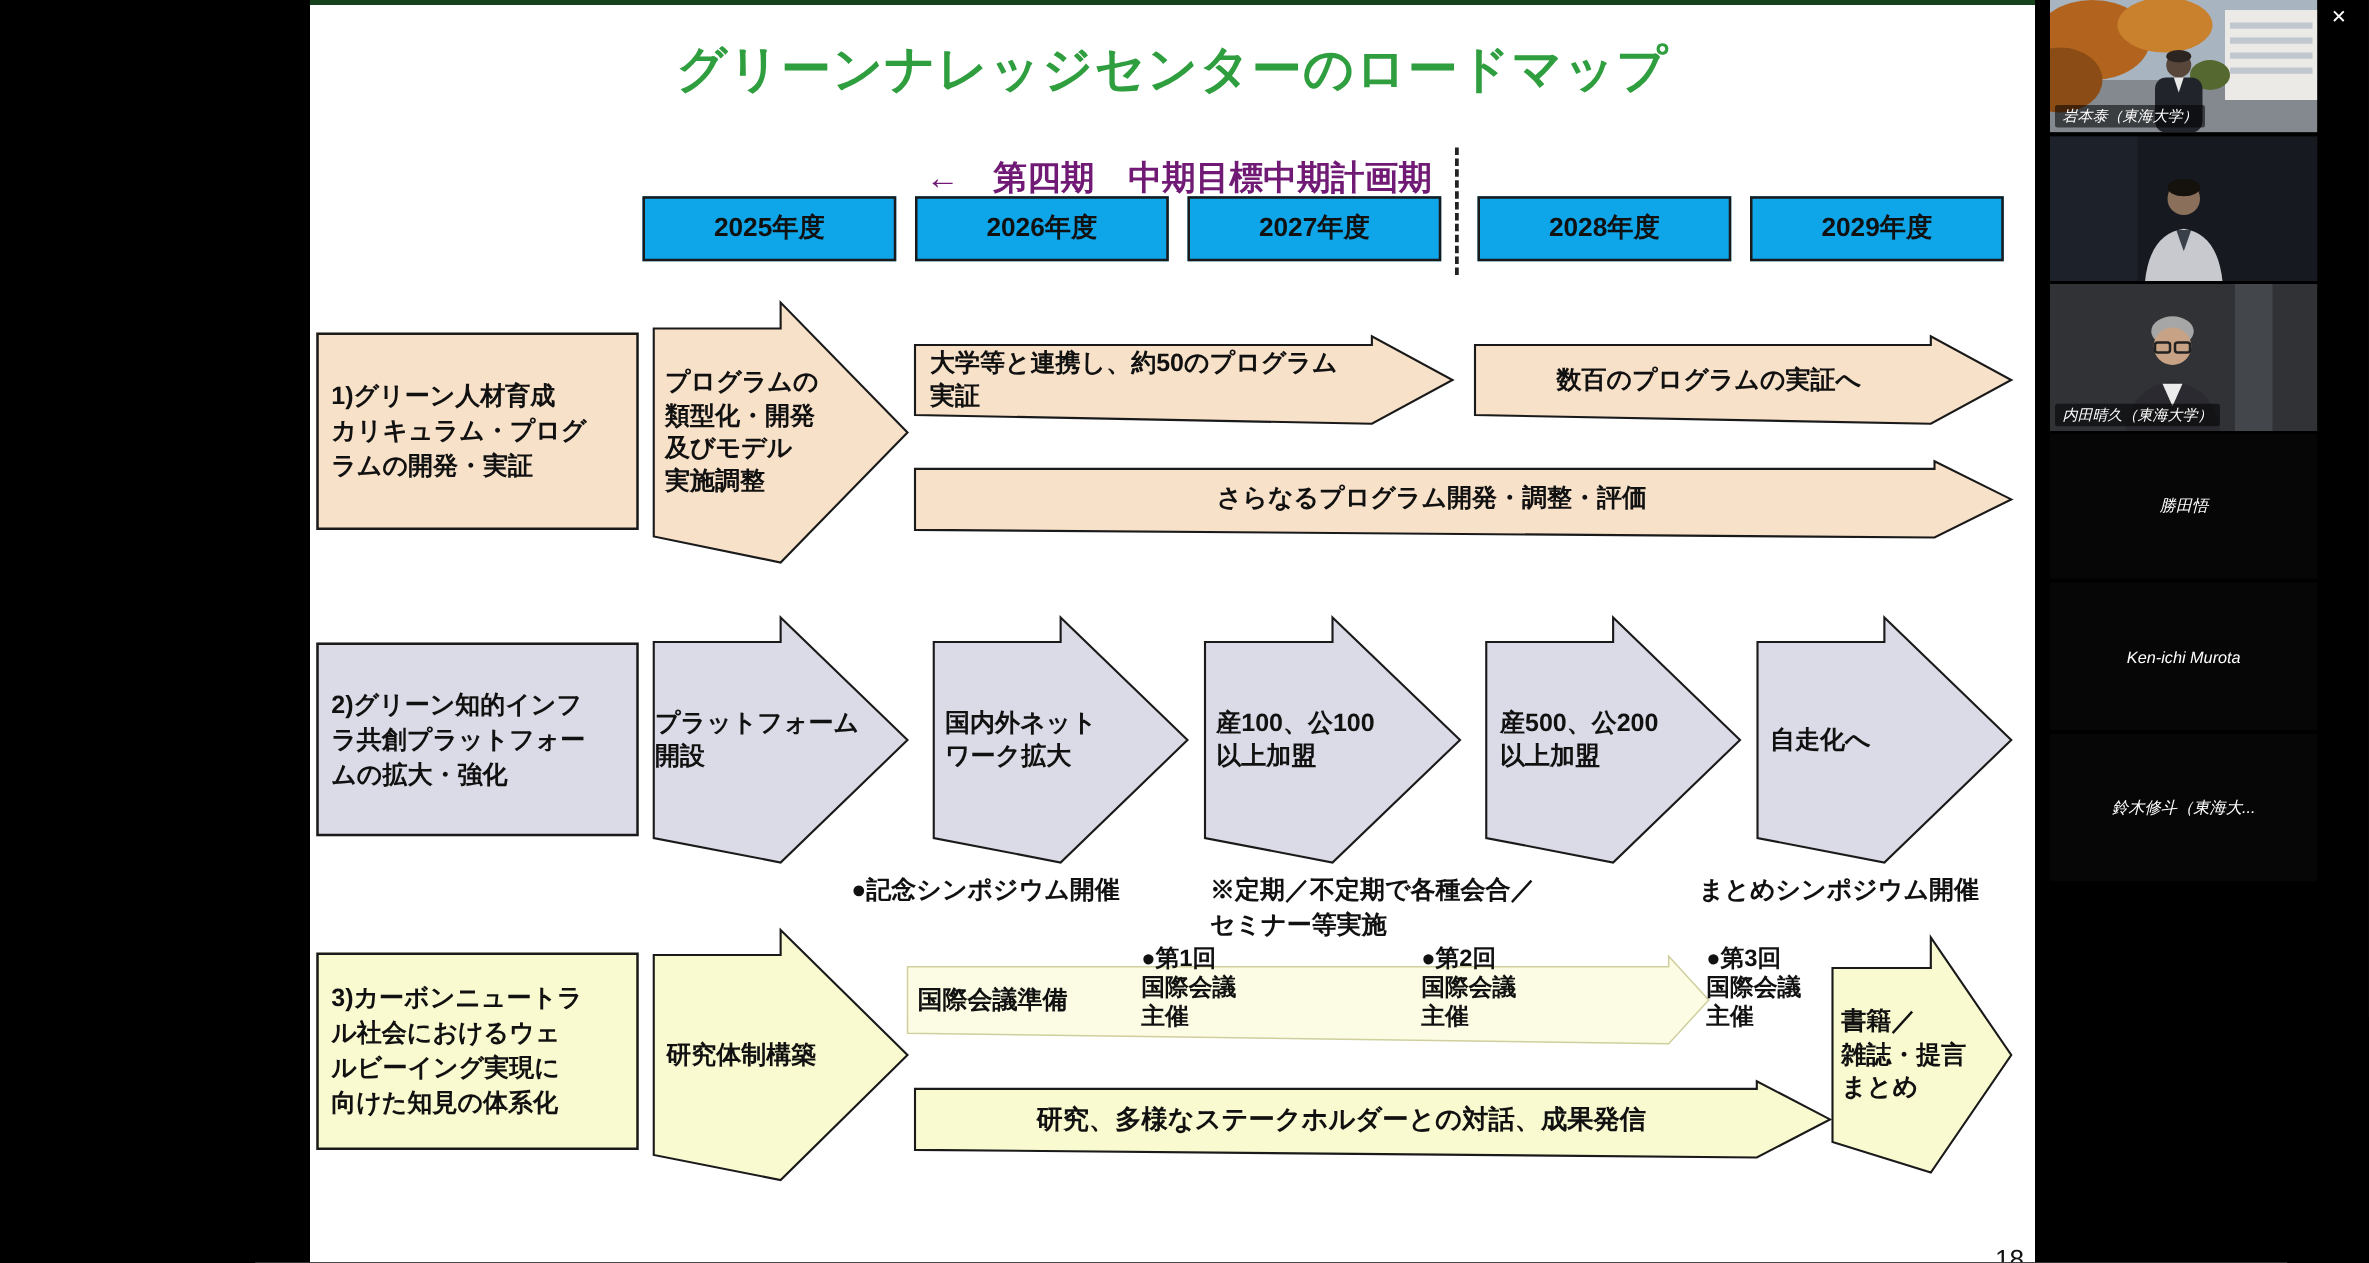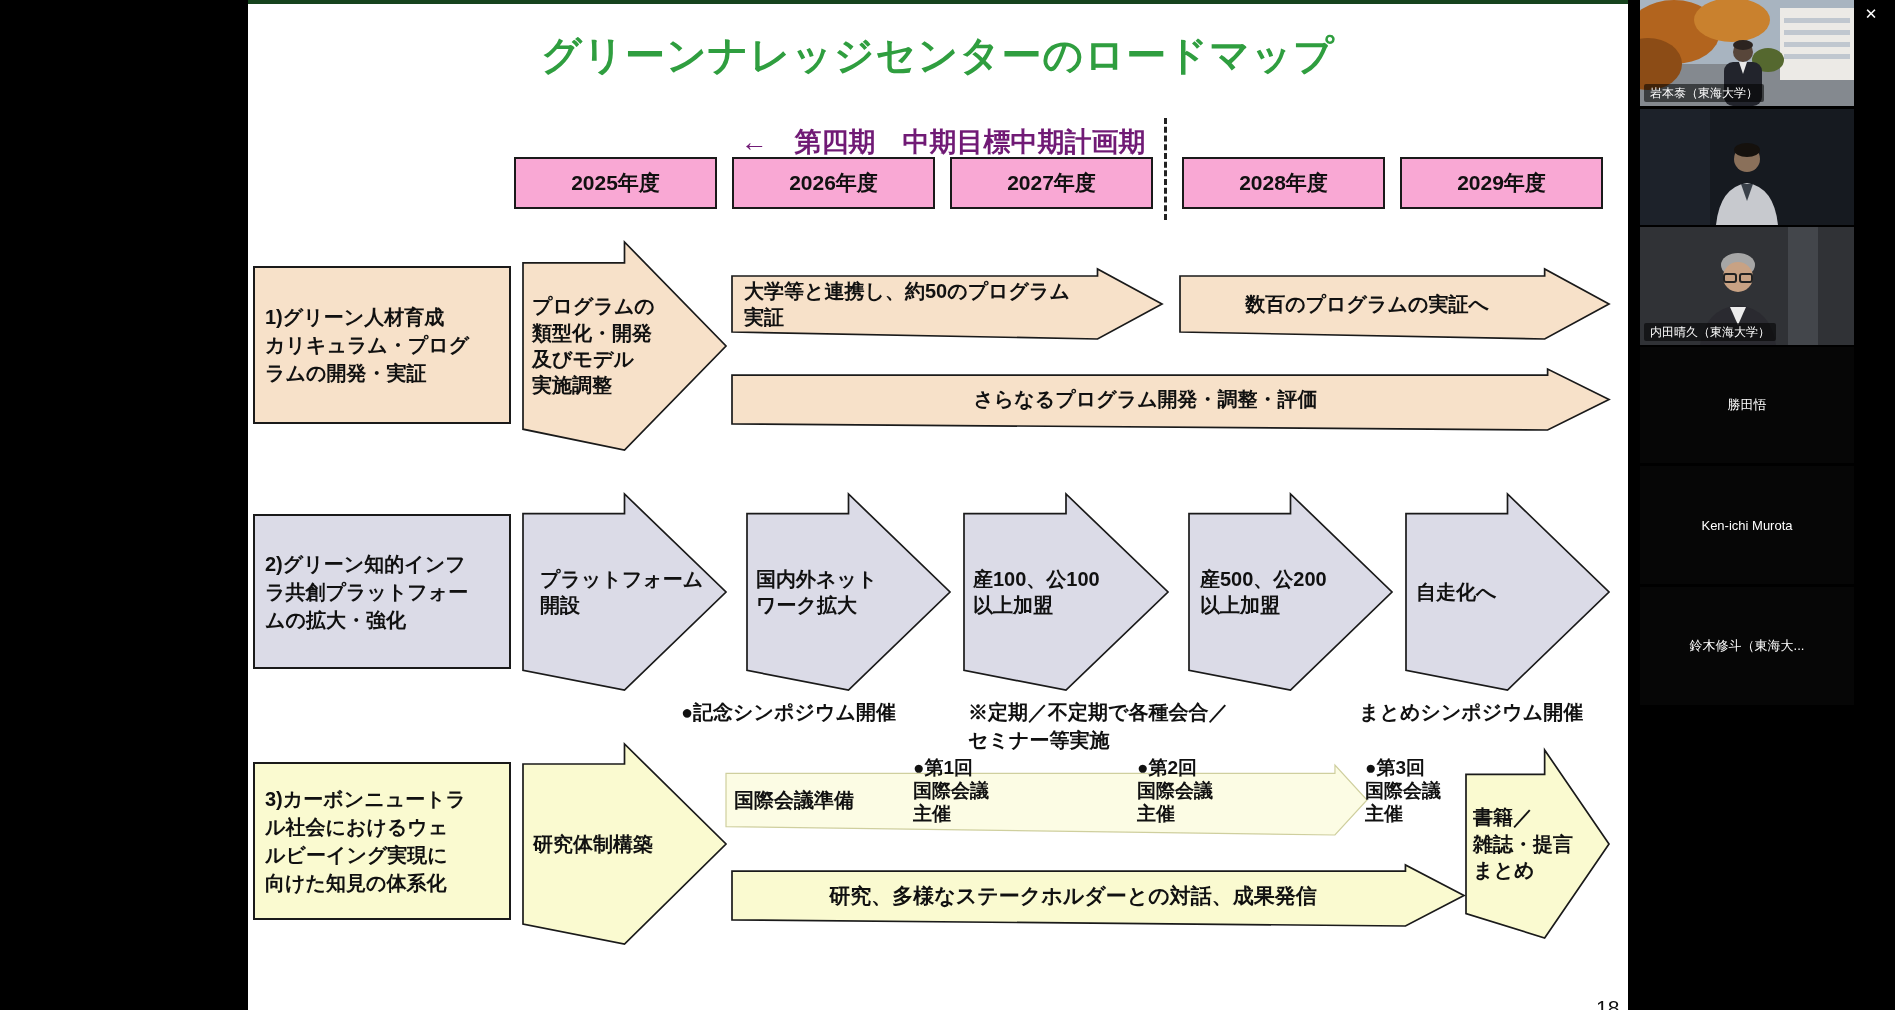--- a/index.html
+++ b/index.html
@@ -8,21 +8,21 @@
 
   
   .slide { position:absolute; left:248px; top:0; width:1380px; height:1010px; background:#ffffff; }
   .slide-topbar { position:absolute; left:0; top:0; width:100%; height:4px; background:#16431d; }
   .title { position:absolute; left:0; top:28px; width:100%; text-align:center;
            font-size:40px; font-weight:bold; letter-spacing:1px; color:var(--title-green,#2f9e3f); }
   .period-header { position:absolute; left:480px; top:124px; width:430px; text-align:center;
                    font-size:27px; font-weight:bold; color:#701a75; }
   .dashed-divider { position:absolute; left:916px; top:118px; height:102px; border-left:3px dashed #222; }
 
-  .year-box { position:absolute; top:157px; width:203px; height:52px; background:#f9a8d4;
+  .year-box { position:absolute; top:157px; width:203px; height:52px; background:#0ea5e9;
               border:2px solid #1a1a1a; text-align:center; line-height:48px;
               font-size:21px; font-weight:bold; color:#111; }
 
   .row-label { position:absolute; left:5px; width:258px; border:2px solid #1a1a1a;
                display:flex; align-items:center; padding:8px 10px; font-weight:bold;
                font-size:20px; line-height:1.4; color:#111; white-space:pre-line; }
   .f1bg { background:var(--row1-fill,#f7e1c9); }
   .f2bg { background:var(--row2-fill,#dbdbe7); }
   .f3bg { background:var(--row3-fill,#fafad0); }
 
@@ -39,21 +39,21 @@
                  font-weight:bold; color:#111; font-size:20px; line-height:1.32; }
   .al-center { justify-content:center; text-align:center; }
 
   .note { position:absolute; font-weight:bold; font-size:20px; line-height:1.38;
           color:#111; white-space:pre-line; }
   .conf { position:absolute; font-weight:bold; font-size:19px; line-height:1.2;
           color:#111; white-space:pre-line; }
   .page-number { position:absolute; left:1348px; top:996px; font-size:21px; color:#111; }
 
   
-  .participants { position:absolute; left:1640px; top:0; width:214px; height:1010px; }
+  .participants { position:absolute; left:1640px; top:0; width:214px; height:1010px;font-style:italic; }
   .tile { position:absolute; left:0; width:214px; overflow:hidden; background:#0b0b0b; }
   .tile svg { position:absolute; left:0; top:0; width:100%; height:100%; display:block; }
   .tile-name { position:absolute; left:4px; bottom:4px; background:rgba(0,0,0,0.55);
                color:#fff; font-size:12px; line-height:1.2; padding:2px 6px; border-radius:2px;
                max-width:200px; white-space:nowrap; }
   .name-tile { background:#060606; display:flex; align-items:center; justify-content:center; }
   .center-name { color:#fff; font-size:13px; font-weight:500; text-align:center; }
 
   .close-btn { position:absolute; left:1859px; top:2px; width:24px; height:24px;
                color:#fff; font-size:15px; line-height:24px; text-align:center; cursor:pointer; }
@@ -114,21 +114,21 @@
     </div>
 
     <div class="row-label f2bg" style="top:514px;height:155px">2)グリーン知的インフ
 ラ共創プラットフォー
 ムの拡大・強化</div>
 
     <div class="arrow" style="left:275px;top:494px;width:203px;height:196px">
       <svg viewBox="0 0 100 100" preserveAspectRatio="none">
         <polygon class="f2" points="0,10 50,10 50,0 100,50 50,100 0,90" vector-effect="non-scaling-stroke"></polygon>
       </svg>
-      <div class="arrow-label" style="padding-left:17px">プラットフォーム
+      <div class="arrow-label" style="padding-left:1px">プラットフォーム
 開設</div>
     </div>
 
     <div class="arrow" style="left:499px;top:494px;width:203px;height:196px">
       <svg viewBox="0 0 100 100" preserveAspectRatio="none">
         <polygon class="f2" points="0,10 50,10 50,0 100,50 50,100 0,90" vector-effect="non-scaling-stroke"></polygon>
       </svg>
       <div class="arrow-label" style="padding-left:9px">国内外ネット
 ワーク拡大</div>
     </div>

